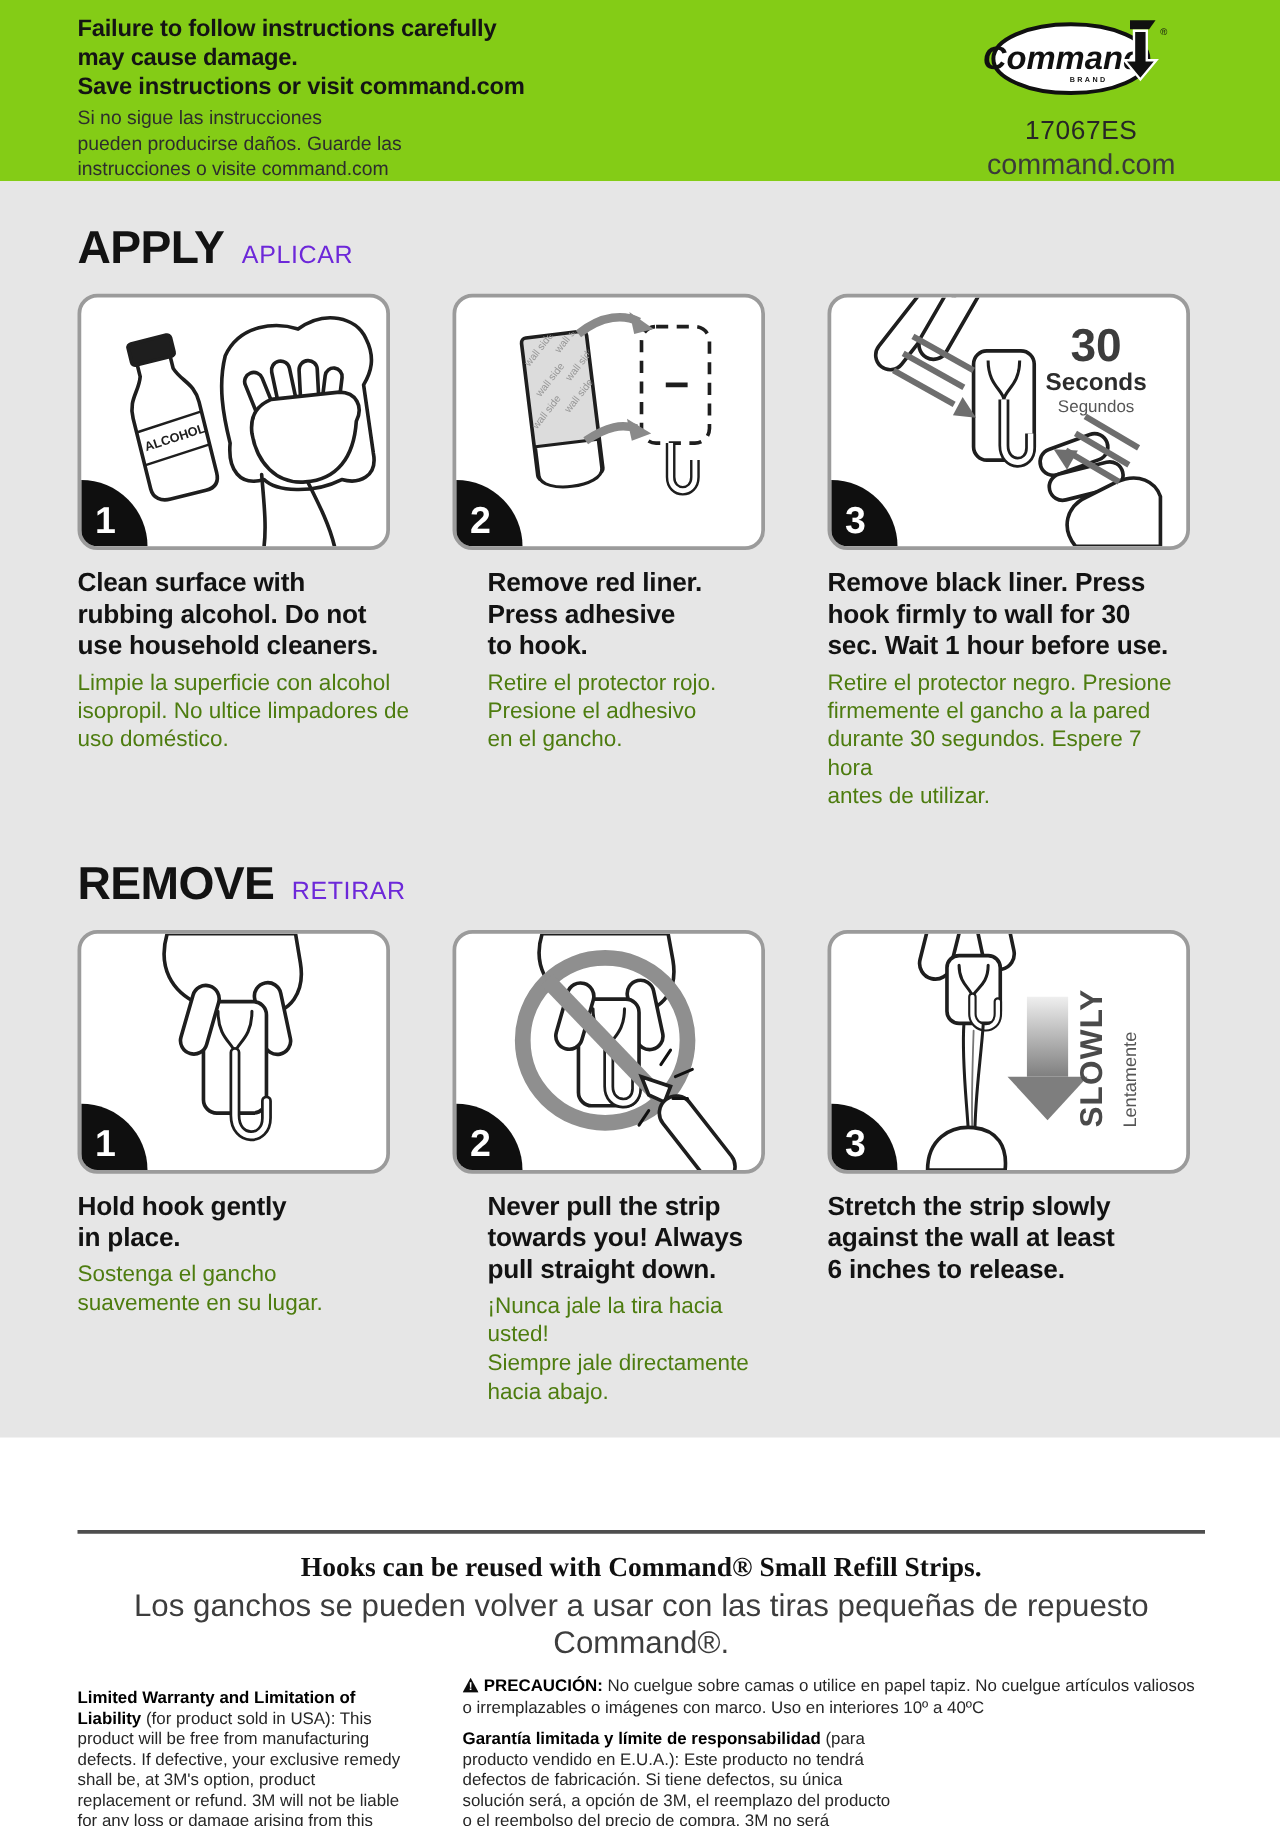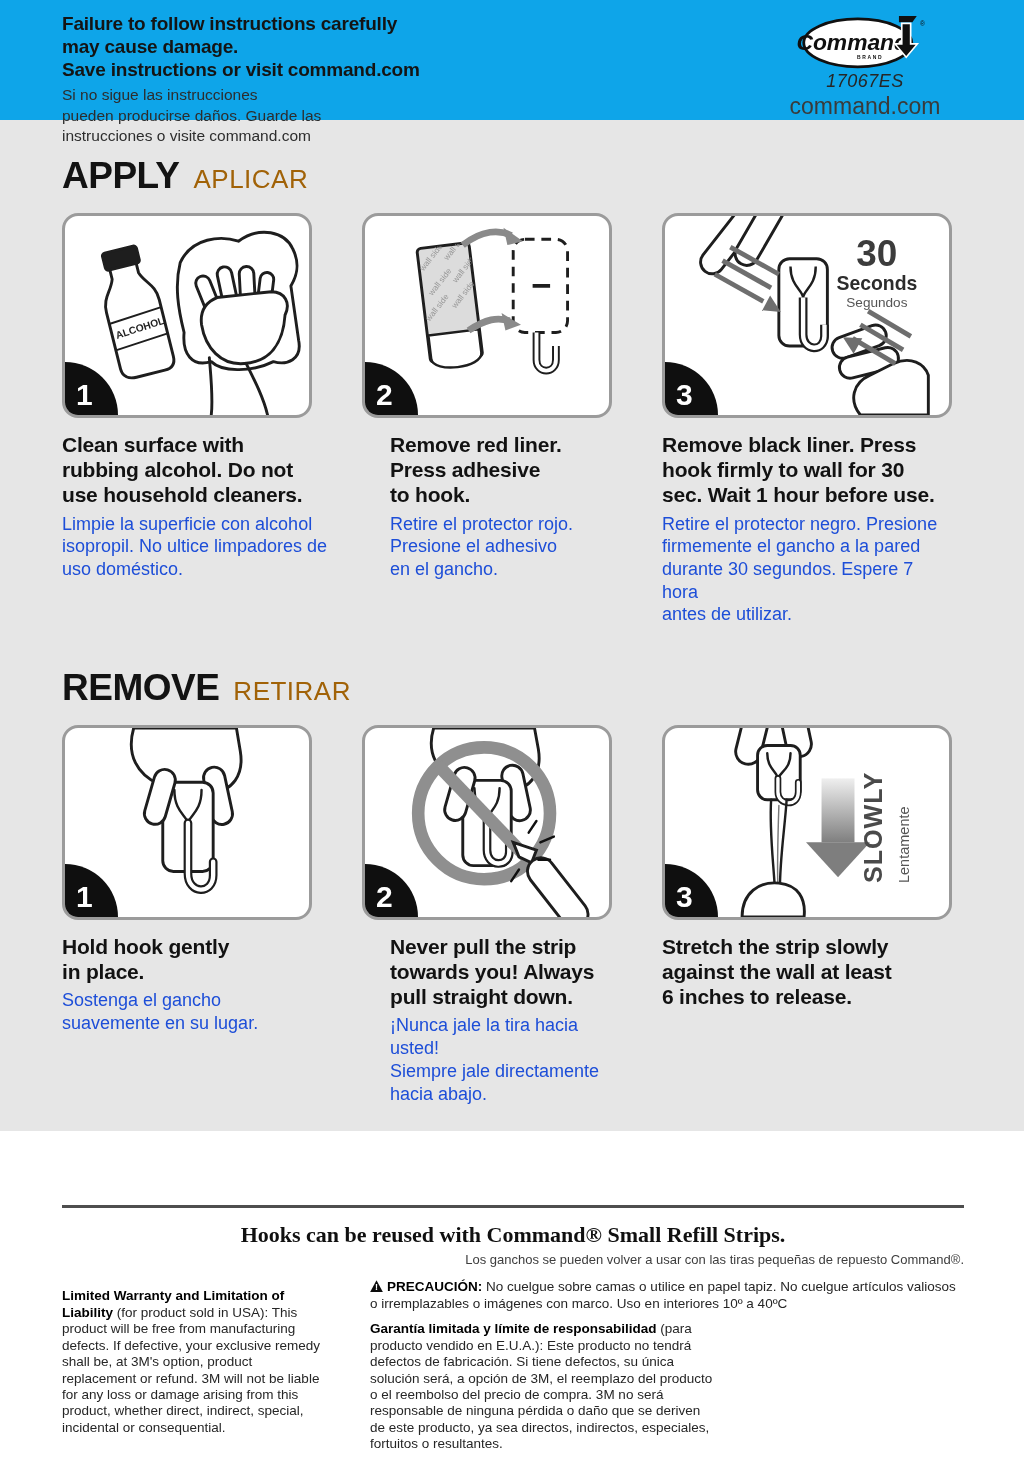--- a/index.html
+++ b/index.html
@@ -5,53 +5,53 @@
   html,body{margin:0;padding:0;background:#fff;}
   body{
     width:1024px;min-height:1461px;
     font-family:"Liberation Sans", sans-serif;
     color:#1a1a1a;
     -webkit-font-smoothing:antialiased;
   }
   .pre{white-space:pre-line;}
 
   
-  .header{height:120px;box-sizing:border-box;padding:13px 50px 0 62px;display:flex;justify-content:space-between;background:#0ea5e9;}
+  .header{height:145px;box-sizing:border-box;padding:13px 50px 0 62px;display:flex;justify-content:space-between;background:#84cc16;}
   .hdr-bold{font-weight:700;font-size:19px;line-height:1.2;color:#141414;letter-spacing:-0.2px;}
   .hdr-es{font-size:15.5px;line-height:1.3;color:#2d2d2d;margin-top:4px;}
   .logo-block{display:flex;flex-direction:column;align-items:center;margin-top:2px;}
-  .product-code{font-size:18px;color:#262626;letter-spacing:.5px;margin-top:2px;font-style:italic;}
+  .product-code{font-size:21px;color:#262626;letter-spacing:.5px;margin-top:16px;}
   .website{font-size:23px;color:#3a3a3a;margin-top:1px;}
 
   
   .band{background:#e6e6e6;padding:32px 60px 26px 62px;}
   .sec-head{display:flex;align-items:baseline;gap:14px;margin:0 0 16px 0;}
   .sec-title{font-size:37px;font-weight:800;color:#131313;letter-spacing:-.5px;}
-  .sec-sub{font-size:26px;color:#a16207;letter-spacing:.5px;margin-top:12px;}
+  .sec-sub{font-size:20px;color:#6d28d9;letter-spacing:.5px;margin-top:12px;}
   .panels{display:grid;grid-template-columns:250px 250px 290px;column-gap:50px;}
   .panel{position:relative;background:#fff;border:3px solid #9b9b9b;border-radius:16px;overflow:hidden;box-sizing:border-box;}
   .panel.h-a{height:205px;} .panel.h-r{height:195px;}
   .panel svg{display:block;width:100%;height:100%;}
   .badge{
     position:absolute;left:0;bottom:0;width:53px;height:53px;background:#0f0f0f;
     border-top-right-radius:100% 100%;
     box-shadow:3px -3px 0 0 #ffffff;
     color:#fff;font-size:30px;font-weight:700;
     display:flex;align-items:flex-end;padding:0 0 3px 11px;box-sizing:border-box;
   }
   .captions{display:grid;grid-template-columns:278px 222px 290px;column-gap:50px;margin-top:14px;}
   .cap-en{font-weight:700;font-size:21px;line-height:1.2;color:#121212;letter-spacing:-.2px;}
-  .cap-es{font-size:18px;line-height:1.26;color:#1d4ed8;margin-top:5px;}
+  .cap-es{font-size:18px;line-height:1.26;color:#4d7c0f;margin-top:5px;}
   .remove-sec{margin-top:38px;}
 
   
   .footer{padding:0 60px 24px 62px;background:#fff;}
   .divider{height:3px;background:#4e4e4e;margin:74px 0 14px 0;}
   .reuse-en{text-align:center;font-weight:700;font-size:22px;color:#101010;font-family:Liberation Serif, serif;}
-  .reuse-es{text-align:right;font-size:13px;color:#3d3d3d;margin-top:4px;}
+  .reuse-es{text-align:center;font-size:25px;color:#3d3d3d;margin-top:4px;}
   .legal{display:flex;margin-top:12px;}
   .legal-left{width:262px;flex:none;}
   .legal-right{margin-left:46px;flex:1;}
   .small{font-size:13.5px;line-height:1.22;color:#262626;}
   .small b{color:#000;}
   .garantia{width:348px;margin-top:9px;}
   .warranty{margin-top:9px;}
   .warn-tri{
     display:inline-block;width:13px;height:12px;background:#0c0c0c;
     clip-path:polygon(50% 0,100% 100%,0 100%);

